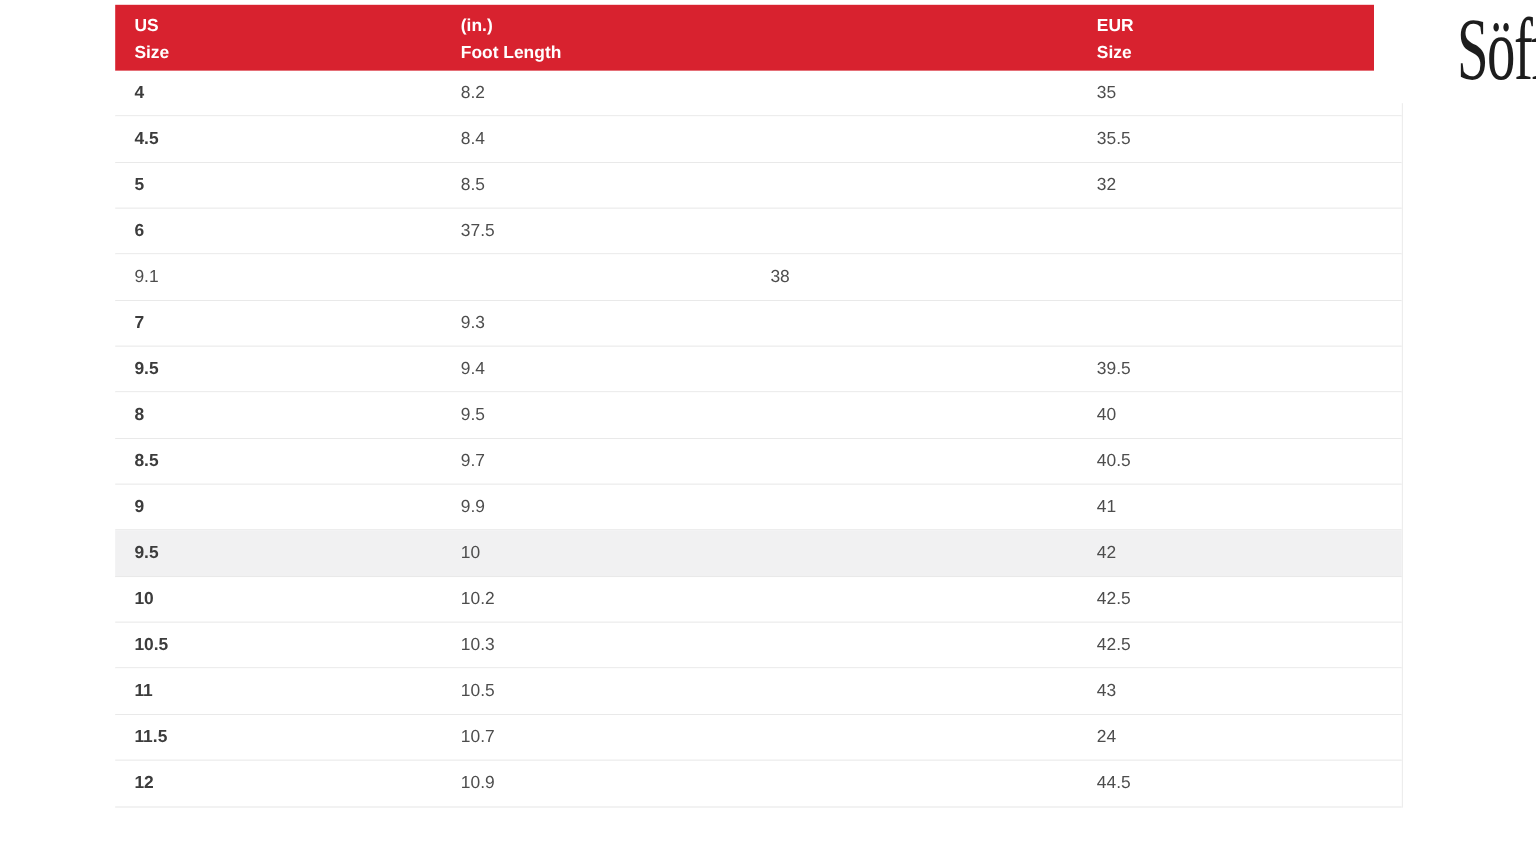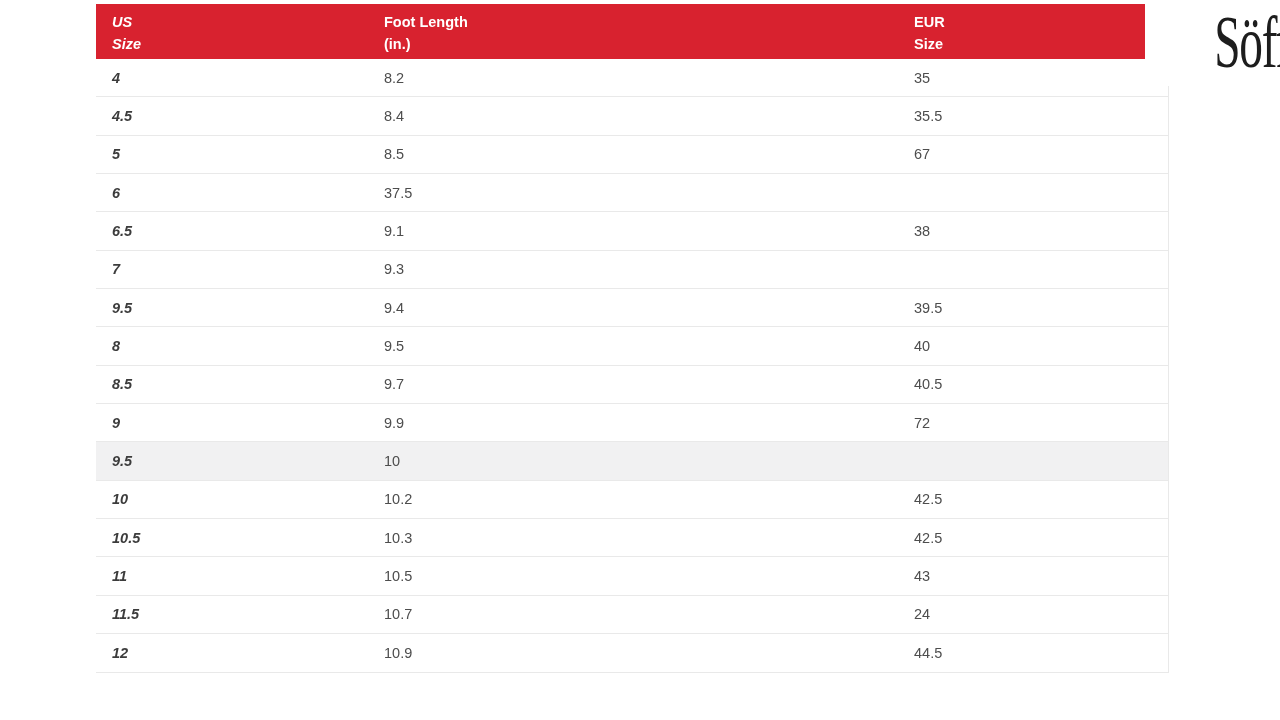--- a/index.html
+++ b/index.html
@@ -34,21 +34,21 @@
     color:var(--header-text);
   }
   .th{
     box-sizing:border-box;
     padding:7px 0 0 16px;
     font-size:14.5px;
     font-weight:bold;
     line-height:22px;
   }
   .th .th-line{display:block;}
-  .col-us{width:272px;font-style:italic;}
+  .col-us{width:272px;}
   .col-foot{width:530px;}
   .col-eur{flex:1;}
   .tbody{
     width:1073px;
     box-sizing:border-box;
     border-right:1px solid var(--row-border);
   }
   .tr{
     display:flex;
     align-items:center;
@@ -95,22 +95,22 @@
 <div class="screen">
 
   <div class="size-table">
 
     <div class="thead">
       <div class="th col-us">
         <span class="th-line">US</span>
         <span class="th-line">Size</span>
       </div>
       <div class="th col-foot">
+        <span class="th-line">(in.)</span>
         <span class="th-line">Foot Length</span>
-        <span class="th-line">(in.)</span>
       </div>
       <div class="th col-eur">
         <span class="th-line">EUR</span>
         <span class="th-line">Size</span>
       </div>
     </div>
 
     <div class="tbody">
         <div class="tr">
           <div class="td col-us">4</div>
@@ -118,28 +118,27 @@
           <div class="td col-eur">35</div>
         </div>
         <div class="tr">
           <div class="td col-us">4.5</div>
           <div class="td col-foot">8.4</div>
           <div class="td col-eur">35.5</div>
         </div>
         <div class="tr">
           <div class="td col-us">5</div>
           <div class="td col-foot">8.5</div>
-          <div class="td col-eur">67</div>
+          <div class="td col-eur">32</div>
         </div>
         <div class="tr">
           <div class="td col-us">6</div>
           <div class="td col-eur">37.5</div>
         </div>
         <div class="tr">
-          <div class="td col-us">6.5</div>
           <div class="td col-foot">9.1</div>
           <div class="td col-eur">38</div>
         </div>
         <div class="tr">
           <div class="td col-us">7</div>
           <div class="td col-foot">9.3</div>
         </div>
         <div class="tr">
           <div class="td col-us">9.5</div>
           <div class="td col-foot">9.4</div>
@@ -151,25 +150,26 @@
           <div class="td col-eur">40</div>
         </div>
         <div class="tr">
           <div class="td col-us">8.5</div>
           <div class="td col-foot">9.7</div>
           <div class="td col-eur">40.5</div>
         </div>
         <div class="tr">
           <div class="td col-us">9</div>
           <div class="td col-foot">9.9</div>
-          <div class="td col-eur">72</div>
+          <div class="td col-eur">41</div>
         </div>
         <div class="tr hl">
           <div class="td col-us">9.5</div>
           <div class="td col-foot">10</div>
+          <div class="td col-eur">42</div>
         </div>
         <div class="tr">
           <div class="td col-us">10</div>
           <div class="td col-foot">10.2</div>
           <div class="td col-eur">42.5</div>
         </div>
         <div class="tr">
           <div class="td col-us">10.5</div>
           <div class="td col-foot">10.3</div>
           <div class="td col-eur">42.5</div>

